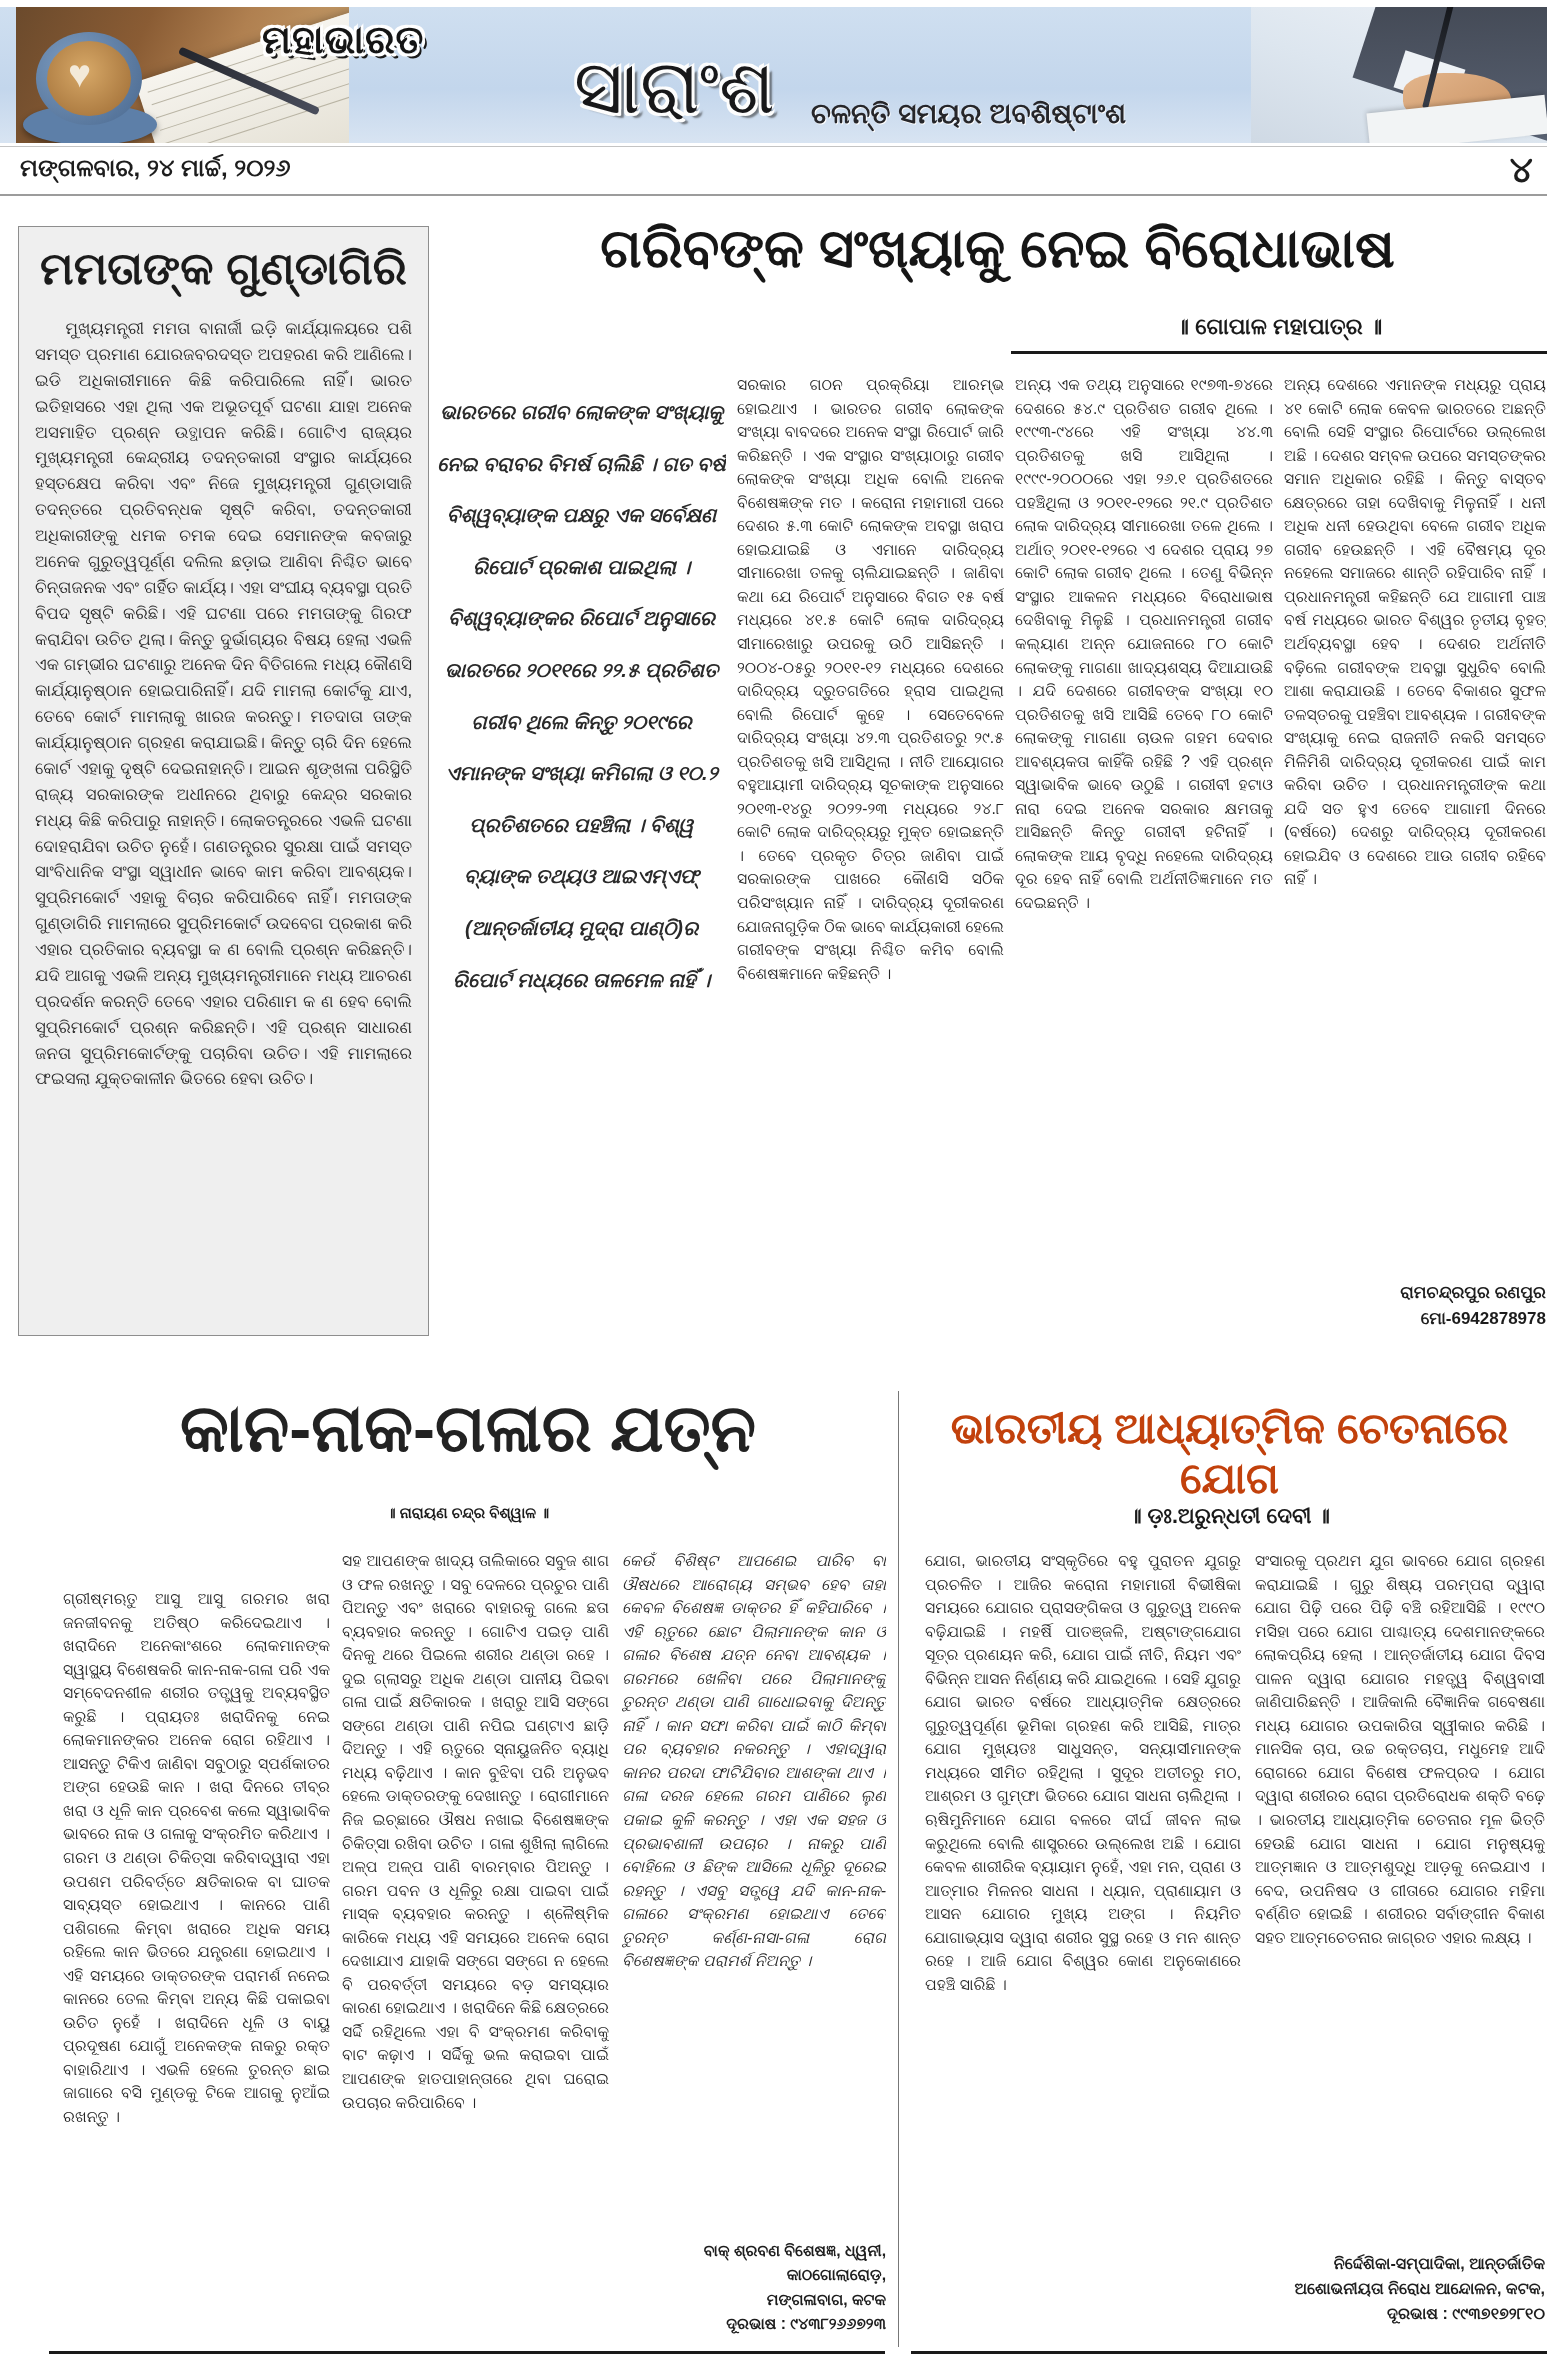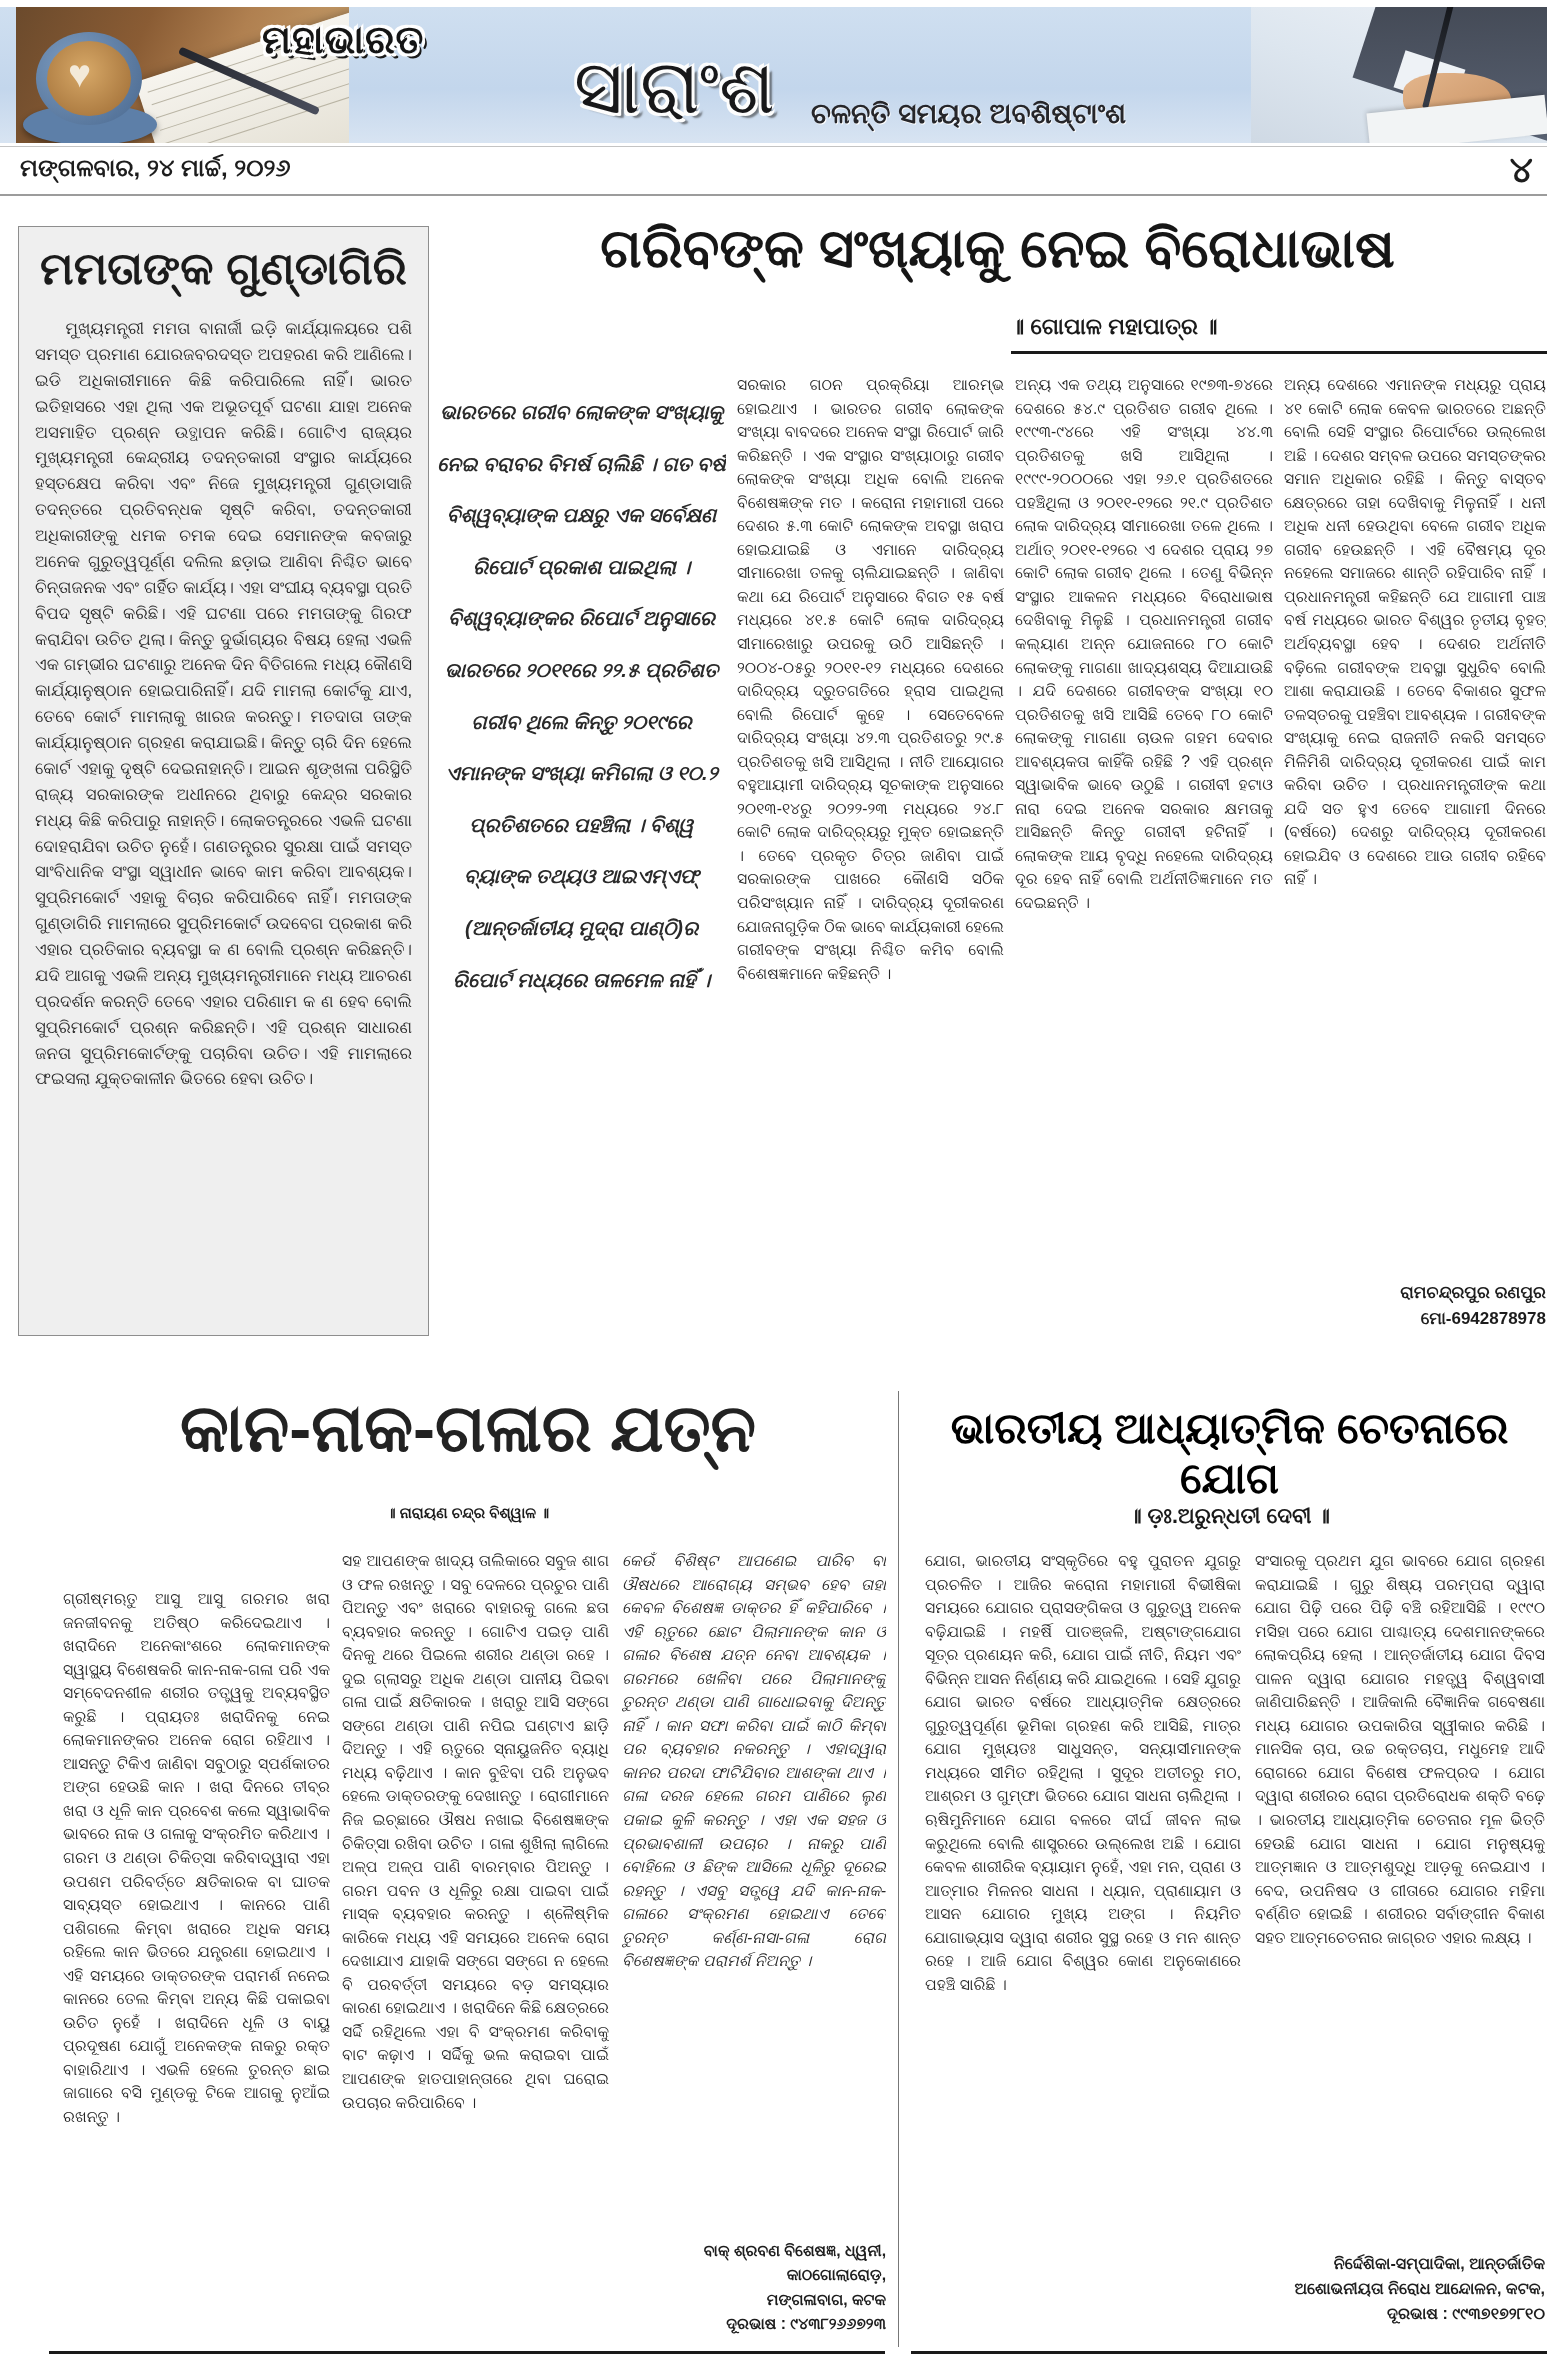--- a/index.html
+++ b/index.html
@@ -36,40 +36,40 @@
   .page-number { position:absolute; right:14.3px; top:149px; font-size:36px; font-weight:700; color:#1d1d1d; }
   .dateline-rule { position:absolute; left:0; top:194px; width:1547px; height:1.8px; background:#9c9c9c; }
 
   
   .edit-box { position:absolute; left:18px; top:226px; width:411px; height:1110px; background:#efefef; border:1.8px solid #8e8e8e; overflow:hidden; }
   .edit-headline { margin-top:16px; text-align:center; font-size:45px; font-weight:700; color:#1b1b1b; }
   .edit-body { margin:20px 16px 0 16px; font-size:16.6px; line-height:1.56; text-align:justify; color:#262626; text-indent:30.5px; height:1004px; overflow:hidden; }
 
   
   .main-headline { position:absolute; left:448px; top:217px; width:1099px; text-align:center; font-size:54px; font-weight:700; color:#161616; }
-  .main-byline { position:absolute; left:1011px; top:314px; width:536px; font-size:22.4px; font-weight:700; color:#1a1a1a; }
+  .main-byline { position:absolute; left:1011px; top:314px; width:536px; text-align:center; font-size:22.4px; font-weight:700; color:#1a1a1a; }
   .main-byline-rule { position:absolute; left:1011px; top:351px; width:536px; height:2.7px; background:#1a1a1a; }
   .pullquote { position:absolute; left:437px; top:387px; width:289px; height:717px; overflow:hidden; text-align:center; font-size:20px; font-style:italic; font-weight:600; line-height:2.58; color:#2a2a2a; }
   .mcol { position:absolute; top:373px; height:986px; overflow:hidden; font-size:15.7px; line-height:1.5; text-align:justify; color:#262626; }
   .mcol1 { left:737px;  width:267px; }
   .mcol2 { left:1015px; width:258px; }
   .mcol3 { left:1284px; width:262px; }
   .main-sign { position:absolute; left:1284px; top:1280px; width:262px; text-align:right; font-size:17px; font-weight:700; color:#1d1d1d; line-height:1.5; }
 
   
   .ent-headline { position:absolute; left:49px; top:1390px; width:838px; text-align:center; font-size:66px; font-weight:700; color:#222; }
   .ent-byline { position:absolute; left:49px; top:1504px; width:838px; text-align:center; font-size:15px; font-weight:700; color:#1a1a1a; }
   .bcol { position:absolute; top:1549px; height:791px; overflow:hidden; font-size:15.7px; line-height:1.5; text-align:justify; color:#262626; }
   .ecol1 { left:63px;  width:267px;margin-top:38px; }
   .ecol2 { left:342px; width:267px; }
   .ecol3 { left:622px; width:264px;font-style:italic; }
   .ent-sign { position:absolute; left:622px; top:2239px; width:264px; text-align:right; font-size:15.7px; font-weight:700; line-height:1.55; color:#1d1d1d; }
 
   
-  .yoga-headline { position:absolute; left:911px; top:1404px; width:637px; text-align:center; font-size:43px; font-weight:700; color:#000000; }
+  .yoga-headline { position:absolute; left:911px; top:1404px; width:637px; text-align:center; font-size:43px; font-weight:700; color:#c2410c; }
   .yoga-byline { position:absolute; left:911px; top:1504px; width:637px; text-align:center; font-size:21.5px; font-weight:700; color:#1a1a1a; }
   .ycol1 { left:925px; width:316px; }
   .ycol2 { left:1255px; width:290px; }
   .yoga-sign { position:absolute; left:1255px; top:2252px; width:290px; text-align:right; font-size:16px; font-weight:700; line-height:1.55; color:#1d1d1d; }
 
   
   .v-sep { position:absolute; left:898px; top:1391px; width:0.9px; height:956px; background:#777; }
   .bottom-rule-left  { position:absolute; left:49px;  top:2351px; width:836px; height:2.7px; background:#1a1a1a; }
   .bottom-rule-right { position:absolute; left:911px; top:2351px; width:637px; height:2.7px; background:#1a1a1a; }
 </style>

